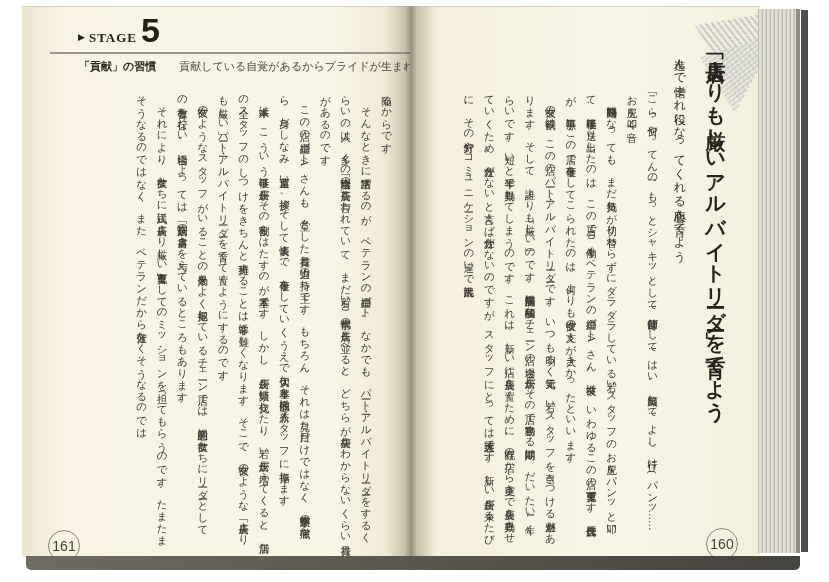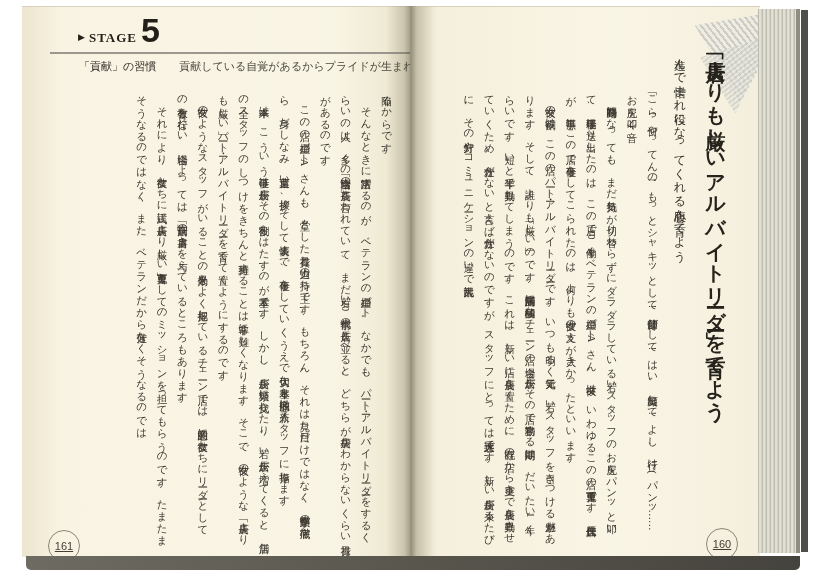--- a/index.html
+++ b/index.html
@@ -35,21 +35,21 @@
   }
 
   
   .stage-line{position:absolute;left:56px;top:8px;display:flex;align-items:baseline;gap:4px;
     font-family:"Liberation Sans","DejaVu Sans",sans-serif;color:#222018;}
   .stage-arrow{font-size:9px;transform:translateY(-2px);}
   .stage-label{font-size:13px;font-weight:bold;letter-spacing:1px;font-family:Liberation Serif, serif;}
   .stage-number{font-size:34px;font-weight:bold;line-height:0.9;}
   .header-rule{position:absolute;left:28px;top:45px;width:378px;height:2px;background:#9b978c;}
   .habit-line{position:absolute;left:57px;top:52px;font-family:"Liberation Sans","DejaVu Sans",sans-serif;font-size:11px;white-space:nowrap;}
-  .habit-label{font-weight:normal;color:#2a2720;margin-right:20px;}
+  .habit-label{font-weight:bold;color:#2a2720;margin-right:20px;}
   .habit-subtitle{color:#4a473f;}
 
   
   .v{writing-mode:vertical-rl;text-orientation:mixed;}
 
   
   .tri{position:absolute;pointer-events:none;}
   .tri-1{left:684px;top:8px;width:108px;height:102px;
     background:repeating-linear-gradient(52deg,#c6c5bd 0 2px,#ecebe3 2px 5px);
     clip-path:polygon(10% 16%,100% 0%,52% 92%);opacity:.85;}
@@ -71,23 +71,22 @@
   .body-text{position:absolute;top:88px;height:452px;font-size:10.5px;line-height:20.4px;color:#3a362e;}
   .right-body{right:167px;width:252px;}
   .left-body{right:433px;width:332px;}
   .para{margin:0;text-indent:1em;}
   .para.no-indent{text-indent:0;}
 
   
   .pagenum{
     position:absolute;width:30px;height:30px;border:1px solid #8a8578;border-radius:50%;
     display:flex;align-items:center;justify-content:center;
-    font-family:"Liberation Sans","DejaVu Sans",sans-serif;font-size:11px;color:#413d33;
+    font-family:"Liberation Sans","DejaVu Sans",sans-serif;font-size:14px;color:#413d33;
     background:transparent;
-    text-decoration:underline;
   }
   .pagenum-left{left:48px;top:530px;}
   .pagenum-right{left:706px;top:528px;text-align:center;}
 </style>
 </head>
 <body>
 
 <div class="page left-page">
   <div class="stage-line">
     <span class="stage-arrow">▶</span>

